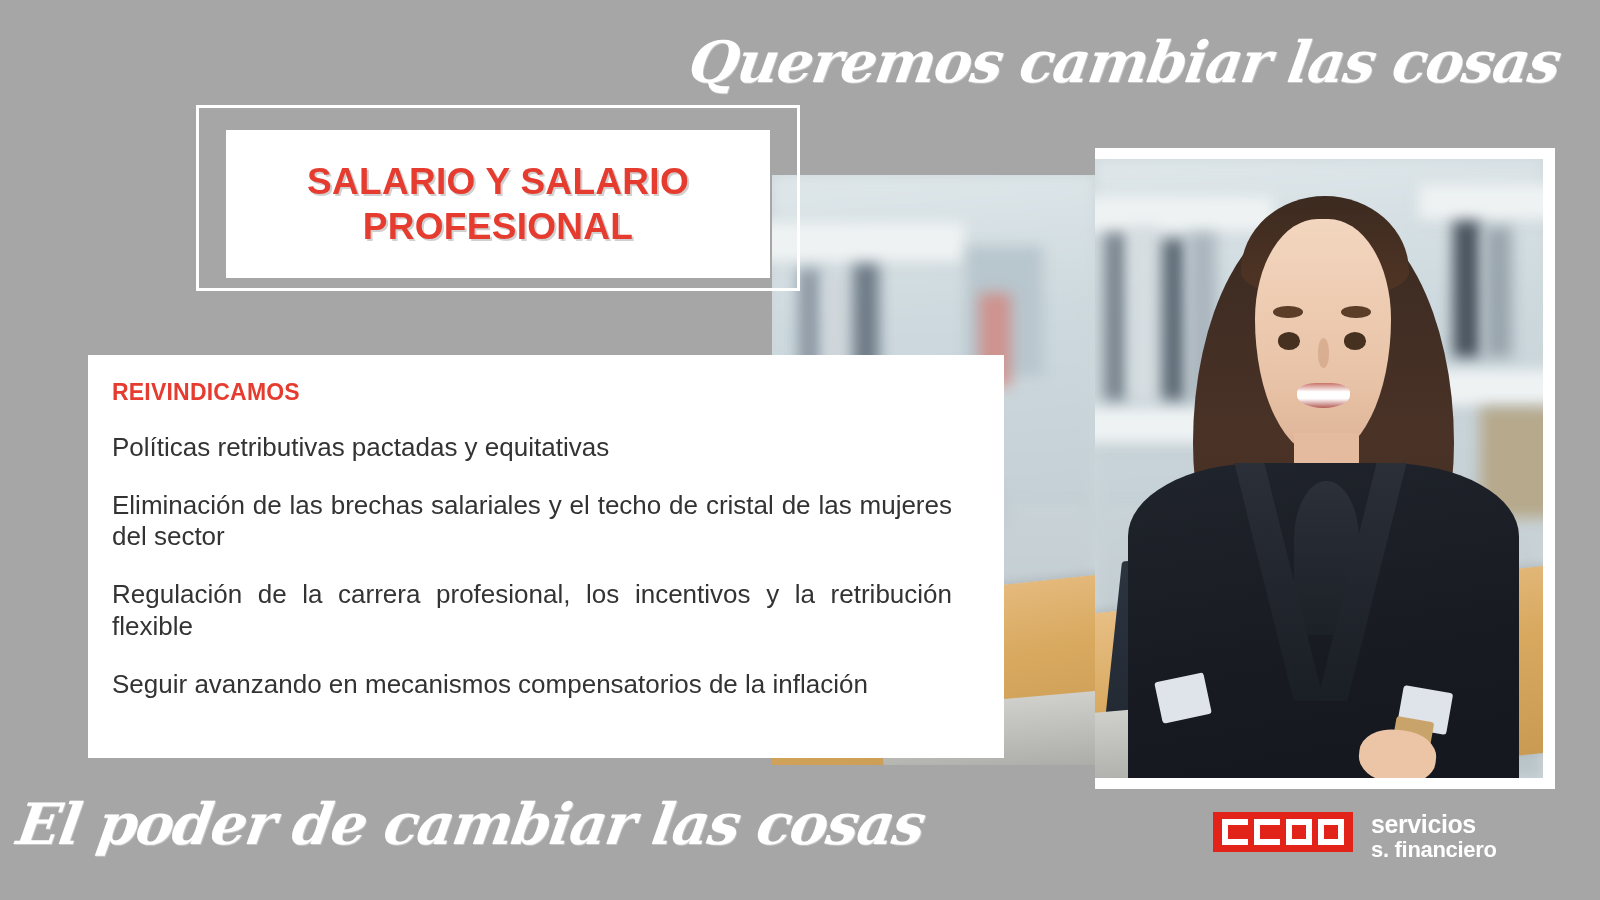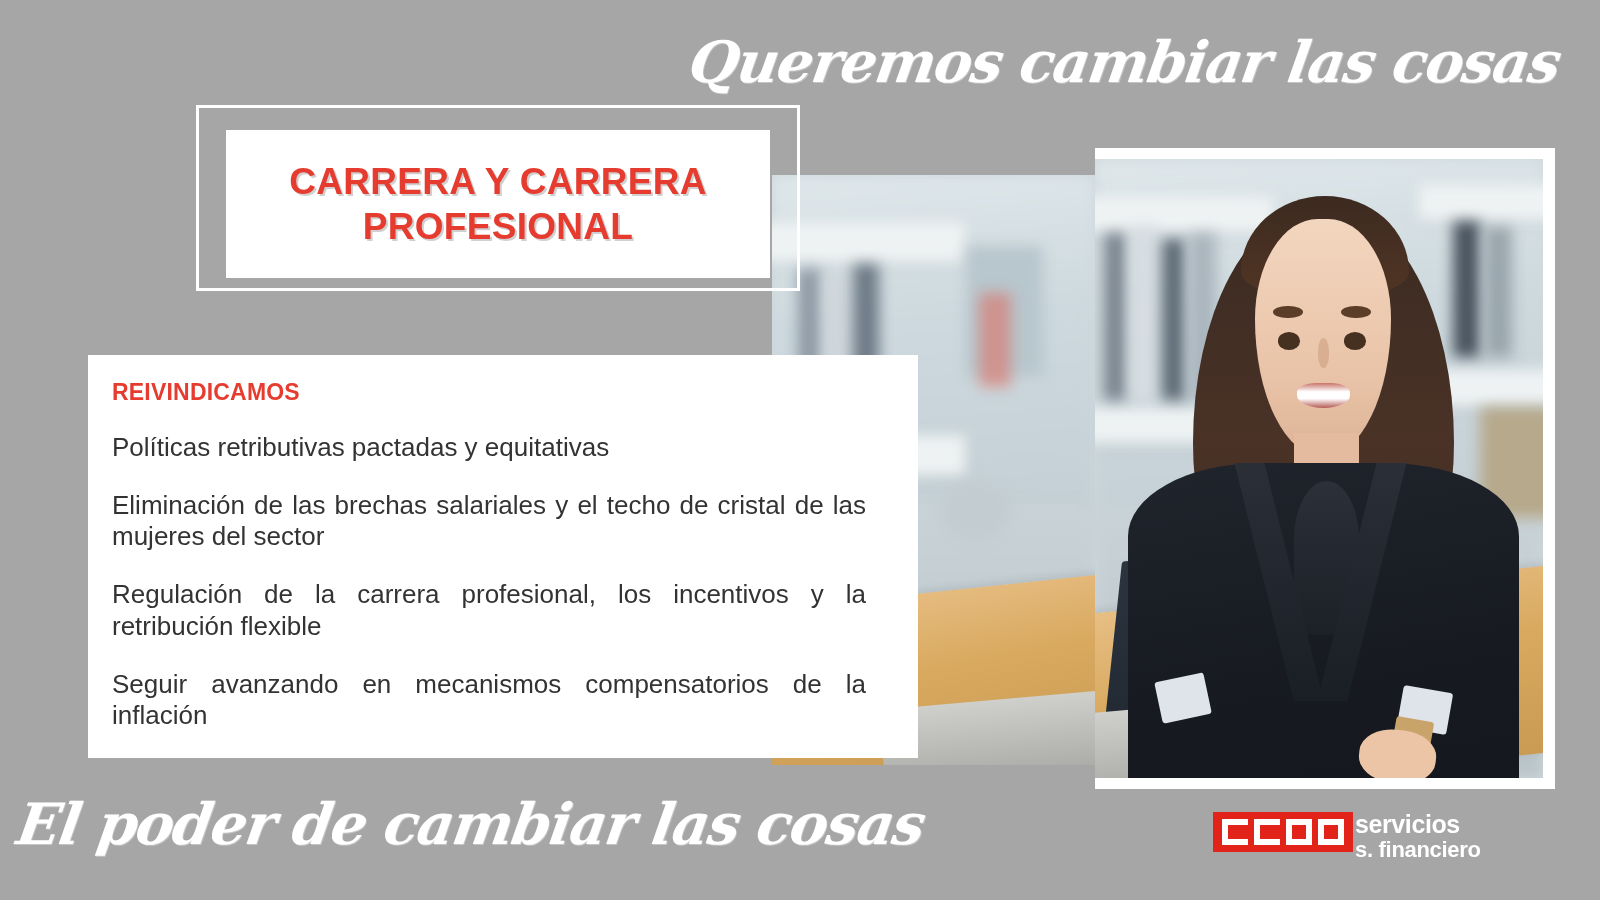--- a/index.html
+++ b/index.html
@@ -117,21 +117,21 @@
     color:#e63c30;
     font-size:37px;font-weight:bold;line-height:1.22;
     letter-spacing:.3px;text-align:center;
     text-shadow:2px 2px 0 rgba(150,150,150,.45);
     font-family:"Liberation Sans", sans-serif;
     padding:0 18px;
   }
 
   
   .body-card{
-    position:absolute;left:88px;top:355px;width:830px;height:403px;
+    position:absolute;left:88px;top:355px;width:916px;height:403px;
     background:#ffffff;
   }
   .body-inner{padding:24px 52px 0 24px;}
   .kicker{
     color:#e63c30;font-size:23px;font-weight:bold;letter-spacing:.2px;
     margin:0 0 26px 0;
   }
   .para{
     color:#333333;font-size:26px;line-height:1.22;
     text-align:justify;text-justify:inter-word;
@@ -153,21 +153,21 @@
 
   
   .logo{position:absolute;left:1213px;top:812px;display:flex;align-items:stretch;}
   .logo-mark{
     background:#e2231a;padding:7px 9px;display:flex;align-items:center;gap:6px;
     height:40px;box-sizing:border-box;
   }
   .gl{width:26px;height:26px;position:relative;}
   .gl-c{border:6px solid #ffffff;border-right:none;box-sizing:border-box;width:26px;height:26px;}
   .gl-o{border:6px solid #ffffff;box-sizing:border-box;width:26px;height:26px;}
-  .logo-words{padding-left:2px;display:flex;flex-direction:column;
+  .logo-words{padding-left:18px;display:flex;flex-direction:column;
     line-height:1.0;}
   .logo-l1{color:#ffffff;font-size:25px;font-weight:bold;letter-spacing:-.4px;}
   .logo-l2{color:#ffffff;font-size:22px;font-weight:bold;letter-spacing:-.3px;margin-top:2px;}
 </style>
 </head>
 <body>
 
 <div class="slide">
 
   <div class="photo-left">
@@ -227,21 +227,21 @@
         <div class="cuff" style="left:76%;top:85%;width:17%;height:7%;transform:rotate(10deg);"></div>
         <div class="watch" style="left:74%;top:90%;width:13%;height:5%;transform:rotate(10deg);"></div>
         <div class="hand" style="left:62%;top:92%;width:26%;height:9%;transform:rotate(6deg);"></div>
       </div>
     </div>
   </div>
 
   <div class="title-grayblock"></div>
   <div class="title-outline"></div>
   <div class="title-card">
-    <div class="title-text">CARRERA Y CARRERA PROFESIONAL</div>
+    <div class="title-text">SALARIO Y SALARIO PROFESIONAL</div>
   </div>
 
   <div class="body-card">
     <div class="body-inner">
       <div class="kicker">REIVINDICAMOS</div>
       <p class="para">Políticas retributivas pactadas y equitativas</p>
       <p class="para">Eliminación de las brechas salariales y el techo de cristal de las mujeres del sector</p>
       <p class="para">Regulación de la carrera profesional, los incentivos y la retribución flexible</p>
       <p class="para">Seguir avanzando en mecanismos compensatorios de la inflación</p>
     </div>

